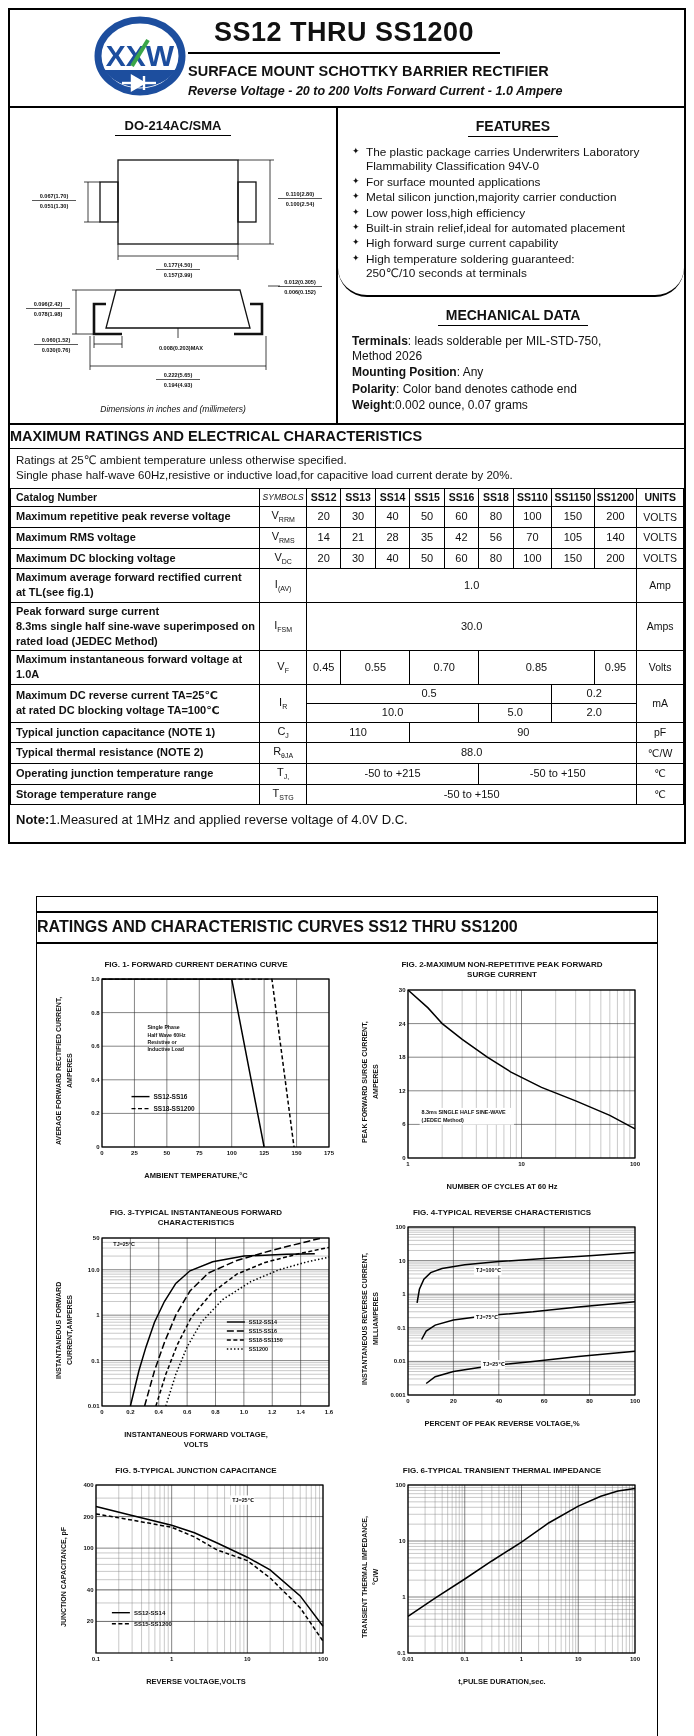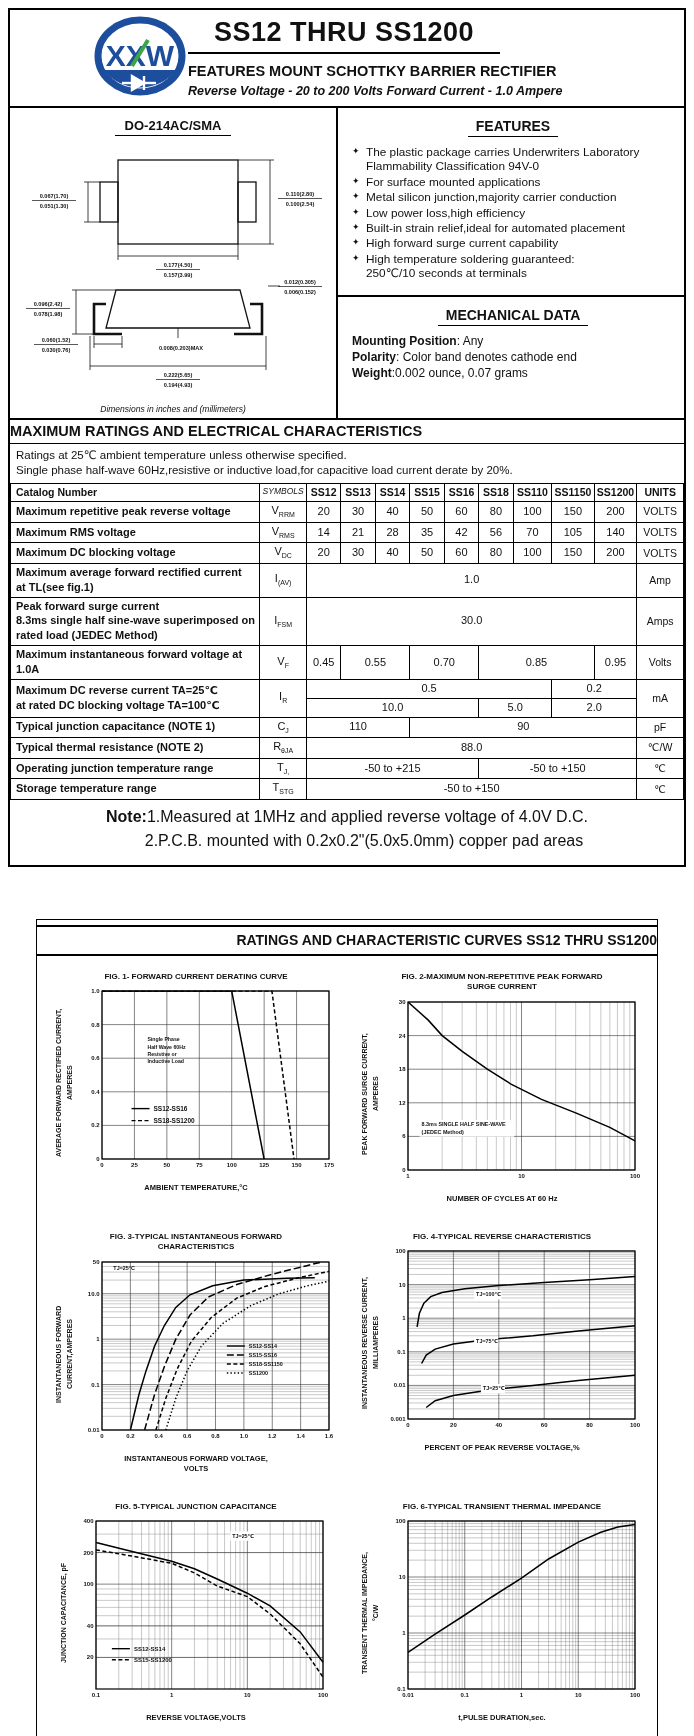--- a/index.html
+++ b/index.html
@@ -12,46 +12,46 @@
   .hdr-right{flex:1;}
   .doc-title{font-size:27px;font-weight:bold;letter-spacing:.5px;display:inline-block;border-bottom:2px solid #000;padding:0 26px 4px 26px;}
   .doc-sub{font-size:14.5px;font-weight:bold;margin-top:9px;}
   .doc-tag{font-size:12.5px;font-weight:bold;font-style:italic;margin-top:5px;}
   
   .mid{display:flex;}
   .pkg{width:322px;border-right:2px solid #000;padding:8px 2px 4px 2px;text-align:center;}
   .pkg-title{font-size:13px;font-weight:bold;display:inline-block;border-bottom:1.5px solid #000;padding:0 10px 2px 10px;margin-bottom:2px;}
   .pkg-cap{font-size:8.5px;font-style:italic;margin-top:4px;}
   .info{flex:1;display:flex;flex-direction:column;}
-  .feat{border-bottom:2px solid #000;padding:10px 10px 14px 14px;}
+  .feat{border-bottom:2px solid #000;padding:10px 10px 14px 14px;border-radius:29px;}
   .sec-title{text-align:center;font-size:14px;font-weight:bold;}
   .sec-title span{display:inline-block;border-bottom:1.5px solid #000;padding:0 8px 2px 8px;}
   .feat ul{list-style:none;margin:8px 0 0 0;padding:0;}
   .feat li{font-size:11.8px;line-height:1.22;display:flex;margin-top:1px;}
   .feat li .blt{width:14px;flex:none;font-size:9px;padding-top:1px;}
   .mech{padding:10px 10px 10px 14px;flex:1;}
   .mech .mln{font-size:12px;line-height:1.28;white-space:pre-line;margin-top:1px;}
   .mech .mln b{font-weight:bold;}
   .pre{white-space:pre-line;}
   
   .band{border-top:0;border-bottom:1.5px solid #000;text-align:left;font-size:14.5px;font-weight:bold;padding:3px 0 4px 0;}
   .conds{font-size:11.5px;padding:4px 6px 5px 6px;line-height:1.3;}
   table.rt{border-collapse:collapse;width:100%;table-layout:fixed;}
   table.rt td{border:1px solid #000;font-size:11px;text-align:center;padding:1px 1px 2px 1px;line-height:1.35;vertical-align:middle;}
   table.rt td.param{text-align:left;padding-left:5px;white-space:pre-line;font-weight:bold;}
   table.rt td.thead{font-weight:bold;font-size:10.5px;}
   table.rt td.symhead{font-style:italic;font-size:8.5px;font-weight:normal;}
   table.rt td sub{font-size:7px;}
   table.rt td.unit{font-size:10.5px;}
-  .notes{font-size:16px;padding:5px 6px 12px 6px;line-height:1.5;text-align:center;}
+  .notes{font-size:13px;padding:5px 6px 12px 6px;line-height:1.5;}
   .notes .n2{margin-left:34px;}
   
   .curves-box{margin:52px 28px 0 28px;border:1.5px solid #000;position:relative;min-height:884px;}
-  .curves-title{border-top:2.5px solid #000;border-bottom:2.5px solid #000;margin-top:5px;text-align:right;font-size:14px;font-weight:bold;padding:5px 0 6px 0;}
-  .figgrid{display:grid;grid-template-columns:1fr 1fr;padding:16px 2px 6px 6px;row-gap:28px;}
+  .curves-title{border-top:2.5px solid #000;border-bottom:2.5px solid #000;margin-top:14px;text-align:left;font-size:16px;font-weight:bold;padding:5px 0 6px 0;}
+  .figgrid{display:grid;grid-template-columns:1fr 1fr;padding:16px 2px 6px 6px;row-gap:16px;}
   .fig{display:flex;flex-direction:column;align-items:center;}
   .fig-title{font-size:8px;font-weight:bold;text-align:center;white-space:pre-line;line-height:1.3;margin-bottom:3px;}
   .fig-body{display:flex;align-items:center;}
   .fig-ylabel{writing-mode:vertical-rl;transform:rotate(180deg);font-size:7px;font-weight:bold;text-align:center;white-space:pre-line;line-height:1.5;height:196px;}
   .fig-xlabel{font-size:7.5px;font-weight:bold;text-align:center;white-space:pre-line;margin-top:2px;line-height:1.35;}
   svg.fig-plot{display:block;}
   svg text{font-family:"Liberation Sans","DejaVu Sans",sans-serif;}
 </style>
 </head>
 <body>
@@ -70,21 +70,21 @@
           <g stroke="#fff" stroke-width="2.4" fill="#fff">
             <polygon points="40,60 40,74 52,67"></polygon>
             <line x1="52" y1="60" x2="52" y2="74"></line>
             <line x1="30" y1="67" x2="40" y2="67"></line>
             <line x1="52" y1="67" x2="64" y2="67"></line>
           </g>
         </svg>
       </div>
       <div class="hdr-right">
         <div class="doc-title">SS12 THRU SS1200</div>
-        <div class="doc-sub">FEATURES MOUNT SCHOTTKY BARRIER RECTIFIER</div>
+        <div class="doc-sub">SURFACE MOUNT SCHOTTKY BARRIER RECTIFIER</div>
         <div class="doc-tag">Reverse Voltage - 20 to 200 Volts    Forward Current - 1.0 Ampere</div>
       </div>
     </div>
 
     <div class="mid">
       <div class="pkg">
         <div class="pkg-title">DO-214AC/SMA</div>
         <svg width="310" height="258" viewBox="0 0 310 258" font-size="5.6" font-weight="bold" fill="#111">
 
           <g stroke="#111" stroke-width="1.3" fill="none">
@@ -184,20 +184,22 @@
               <li>
                 <span class="blt">✦</span>
                 <span class="pre">High temperature soldering guaranteed:
 250℃/10 seconds at terminals</span>
               </li>
             </ul>
         </div>
         <div class="mech">
           <div class="sec-title"><span>MECHANICAL DATA</span></div>
           <div id="mech-list" style="margin-top:8px;">
+              <div class="mln"><b>Terminals</b>: leads solderable per MIL-STD-750,
+Method 2026</div>
               <div class="mln"><b>Mounting Position</b>: Any</div>
               <div class="mln"><b>Polarity</b>: Color band denotes cathode end</div>
               <div class="mln"><b>Weight</b>:0.002 ounce, 0.07 grams</div>
             </div>
         </div>
       </div>
     </div>
 
     <div class="band" style="border-top:2px solid #000;">MAXIMUM RATINGS AND ELECTRICAL CHARACTERISTICS</div>
     <div class="conds pre">Ratings at 25℃ ambient temperature unless otherwise specified.
@@ -337,21 +339,20 @@
             <td class="param">Storage temperature range</td>
             <td><span>T</span><sub>STG</sub></td>
             <td colspan="9">-50 to +150</td>
             <td class="unit">℃</td>
           </tr>
         </tbody>
     </table>
 
     <div class="notes">
       <div><b>Note:</b><span>1.Measured at 1MHz and applied reverse voltage of 4.0V D.C.</span></div>
-      <div class="n2">2.P.C.B. mounted with 0.2x0.2"(5.0x5.0mm) copper pad areas</div>
     </div>
   </div>
 
   <div class="curves-box">
     <div class="curves-title">RATINGS AND CHARACTERISTIC CURVES SS12 THRU SS1200</div>
     <div class="figgrid" id="figgrid">
         <div class="fig">
           <div class="fig-title">FIG. 1- FORWARD CURRENT DERATING CURVE</div>
           <div class="fig-body">
             <div class="fig-ylabel">AVERAGE FORWARD RECTIFIED CURRENT,

